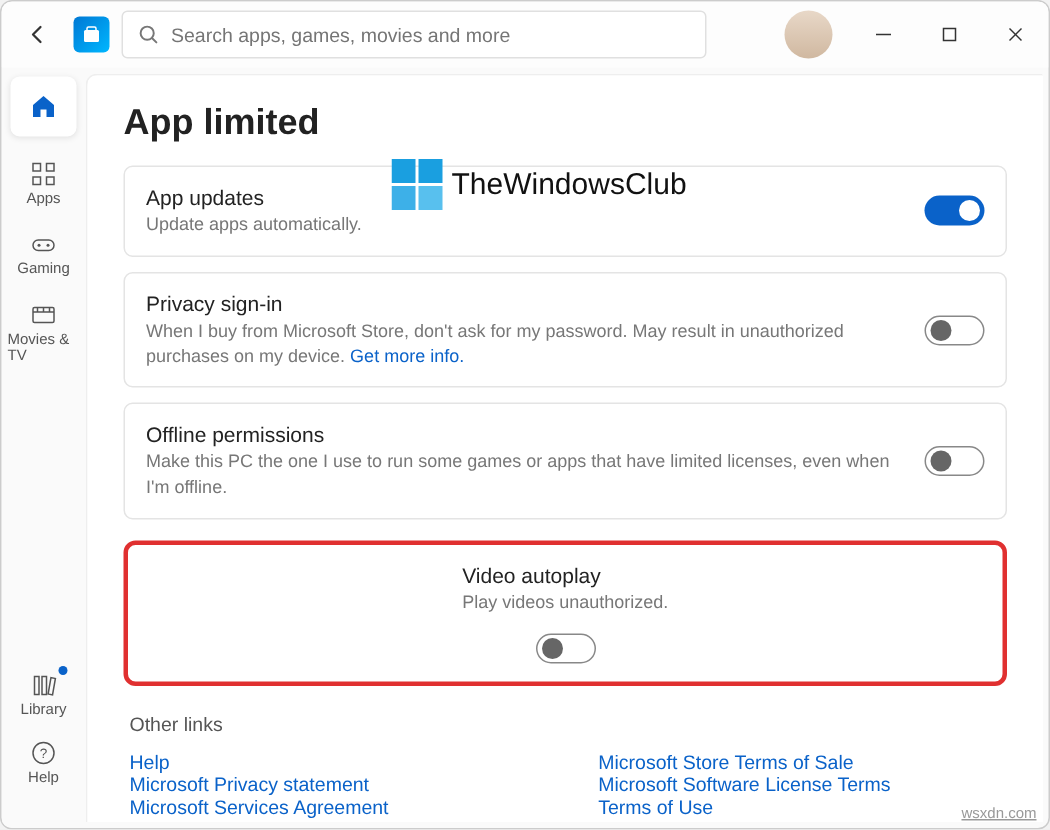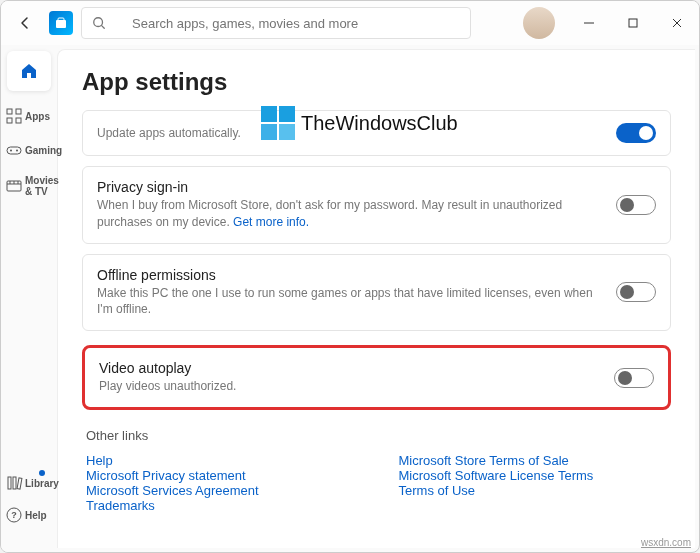--- a/index.html
+++ b/index.html
@@ -46,21 +46,21 @@
     }
     .search-wrap {
       flex: 1;
       max-width: 390px;
       height: 32px;
       background: #fff;
       border:1px solid #e0e0e0;
       border-radius: 4px;
       display:flex;align-items:center;
       padding:0 10px;
-      gap:26px;
+      gap:8px;
       color:#777;
     }
     .search-wrap input {
       border:none;outline:none;flex:1;font-size:13px;color:#333;
       background:transparent;
     }
     .avatar {
       width:32px;height:32px;border-radius:50%;
       background: linear-gradient(180deg,#e8d8c8,#d0b8a0);
       margin-left:auto;
@@ -81,27 +81,26 @@
       width:56px;
       background:#fafafa;
       display:flex;flex-direction:column;align-items:center;
       padding-top:6px;
       gap:4px;
       color:#555;
       position:relative;
     }
     .side-item {
       width:48px;
-      display:flex;flex-direction:row;align-items:center;
+      display:flex;flex-direction:column;align-items:center;
       padding:6px 0;
       border-radius:6px;
       font-size:10px;
       gap:2px;
       position:relative;
-      font-weight:bold;
     }
     .side-item.active {
       
     }
     .side-item.active .icon svg { color:#0a62c9; }
     .home-card {
       width:44px;height:40px;
       background:#fff;
       border-radius:6px;
       box-shadow:0 1px 4px rgba(0,0,0,0.1);
@@ -130,20 +129,21 @@
       padding:12px 14px;
       display:flex;align-items:center;gap:12px;
       margin-bottom:10px;
       background:#fff;
     }
     .setting-card.highlight {
       border:3px solid #e03030;
       border-radius:8px;
       margin-top:14px;
       margin-bottom:18px;
+      flex-direction:column;
     }
     .setting-text { flex:1; }
     .setting-title { font-size:14px;color:#222;font-weight:400;margin-bottom:2px;}
     .setting-desc { font-size:12px;color:#777;line-height:1.4;}
     .setting-desc a { color:#0a62c9;text-decoration:none;}
     .toggle {
       width:40px;height:20px;border-radius:10px;position:relative;
       flex-shrink:0;
     }
     .toggle.on { background:#0a62c9; }
@@ -293,24 +293,25 @@
                 <circle cx="9" cy="9" r="7" stroke="#555" fill="none"></circle>
                 <text x="9" y="12" font-size="9" text-anchor="middle" fill="#555">?</text>
               </svg>
           </span>
           <span class="side-label">Help</span>
         </div>
       </div>
     </div>
 
     <div class="content">
-      <h1 class="page-title">App settings</h1>
+      <h1 class="page-title">App limited</h1>
 
       <div class="setting-card">
         <div class="setting-text">
+          <div class="setting-title">App updates</div>
           <div class="setting-desc">Update apps automatically.</div>
         </div>
         <div class="toggle on">
             <div class="knob"></div>
           </div>
       </div>
 
       <div class="setting-card">
         <div class="setting-text">
           <div class="setting-title">Privacy sign-in</div>

